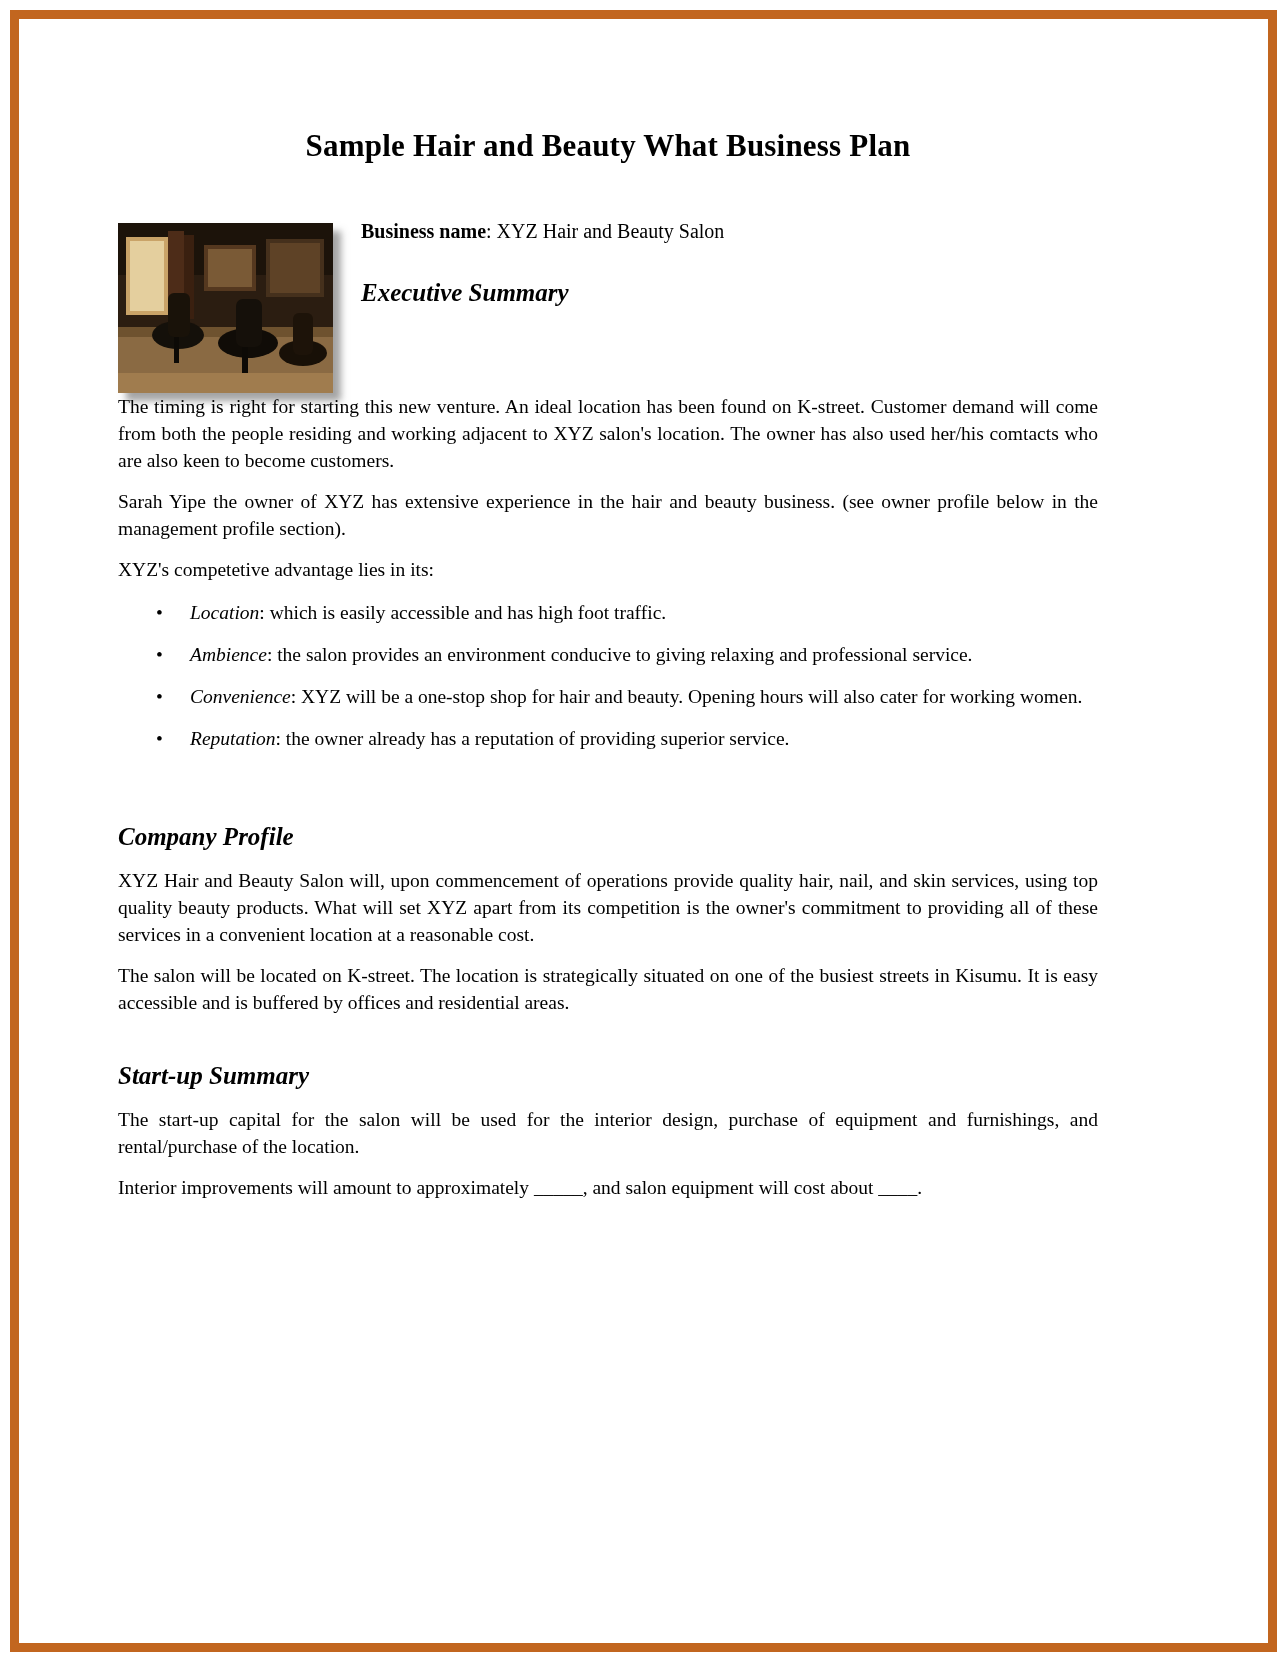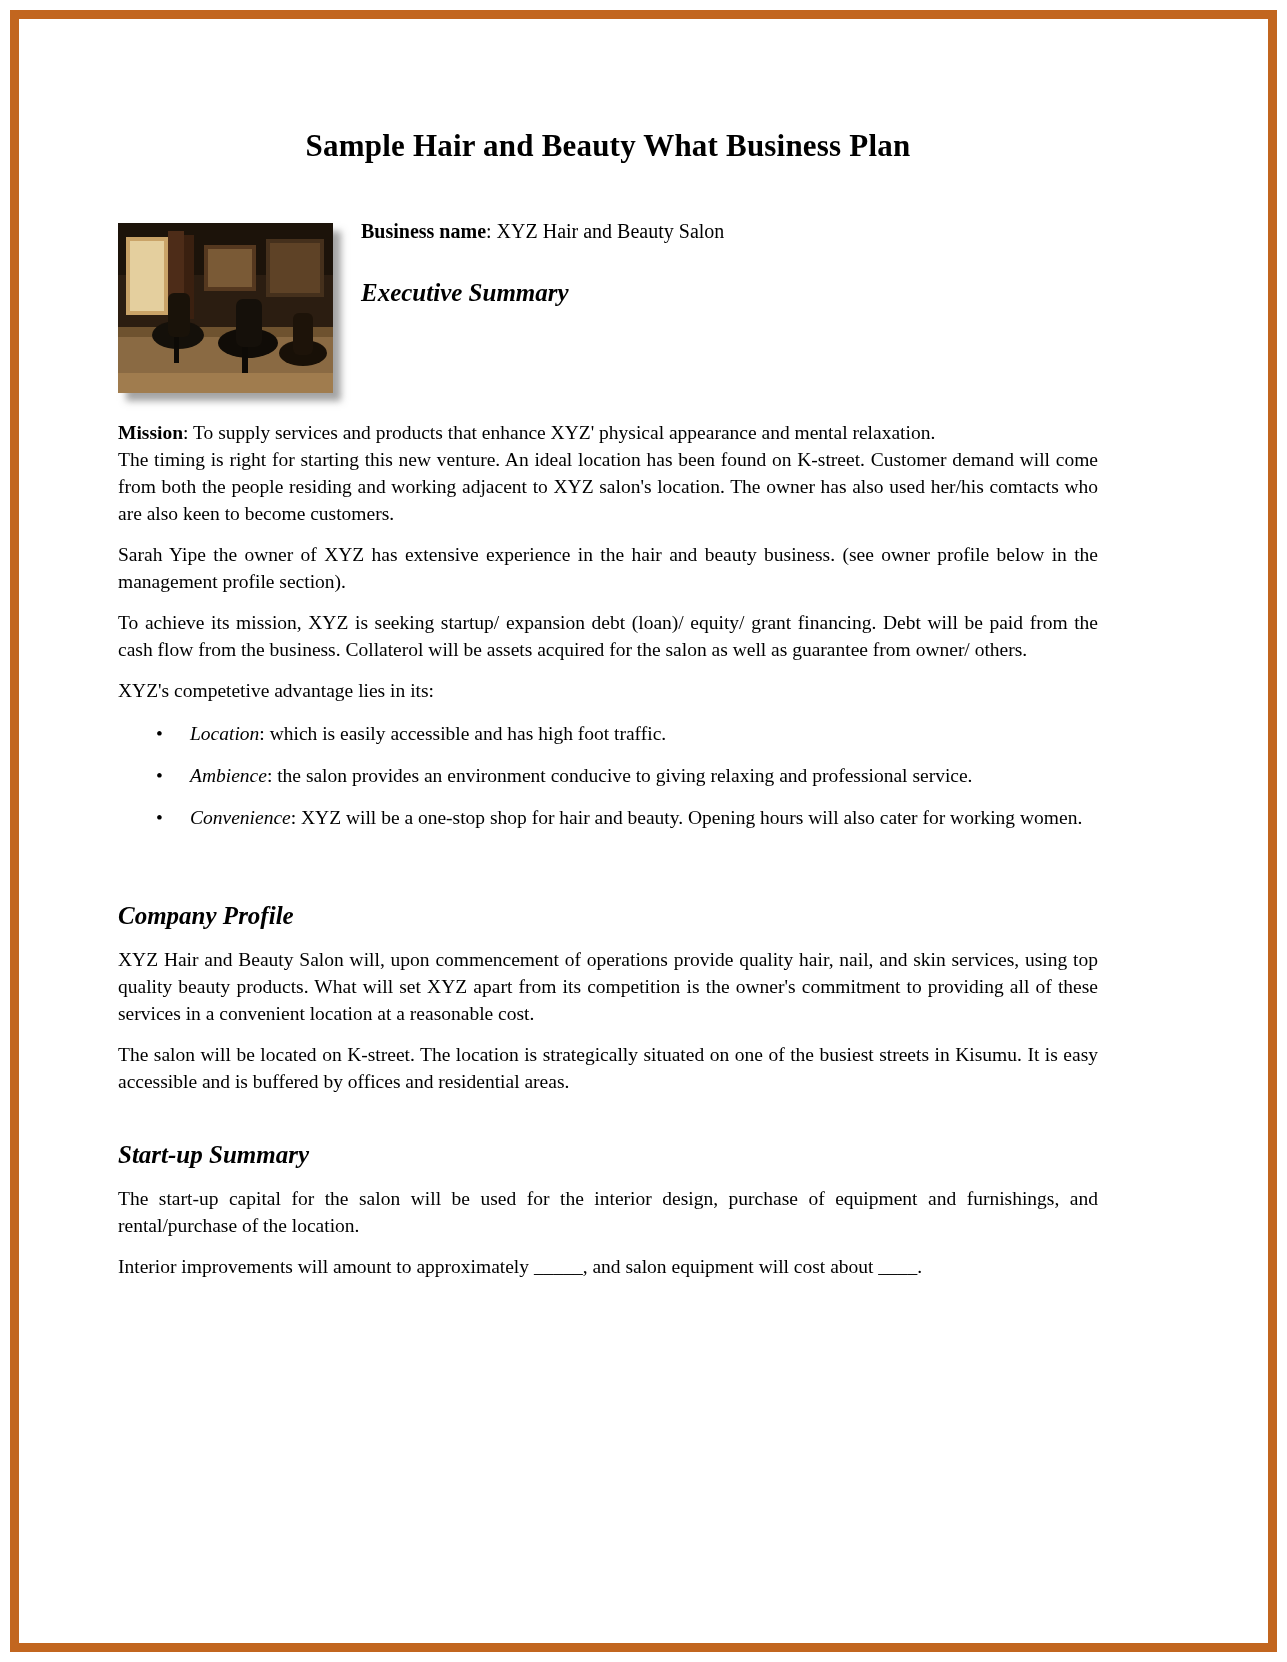--- a/index.html
+++ b/index.html
@@ -153,34 +153,33 @@
         <rect x="175" y="90" width="20" height="42" rx="6" fill="#1d1309"></rect>
         <rect x="0" y="150" width="215" height="20" fill="#a07c4e"></rect>
       </svg>
     </div>
     <div class="header-text">
       <p class="business-name"><strong>Business name</strong><span>: XYZ Hair and Beauty Salon</span></p>
       <h2 class="section-heading exec-heading">Executive Summary</h2>
     </div>
   </div>
 
-  <p class="body-text mission"><strong>Mission</strong><span>: To supply services and products that enhance XYZ' physical appearance and mental relaxation.</span></p>
 
   <p class="body-text gap-lg">The timing is right for starting this new venture. An ideal location has been found on K-street. Customer demand will come from both the people residing and working adjacent to XYZ salon's location. The owner has also used her/his comtacts who are also keen to become customers.</p>
 
   <p class="body-text gap-sm">Sarah Yipe the owner of XYZ has extensive experience in the hair and beauty business. (see owner profile below in the management profile section).</p>
 
-  <p class="body-text gap-sm">To achieve its mission, XYZ is seeking startup/ expansion debt (loan)/ equity/ grant financing. Debt will be paid from the cash flow from the business. Collaterol will be assets acquired for the salon as well as guarantee from owner/ others.</p>
 
   <p class="body-text gap-sm">XYZ's competetive advantage lies in its:</p>
 
   <ul class="advantages">
     <li><em>Location</em><span>: which is easily accessible and has high foot traffic.</span></li>
     <li><em>Ambience</em><span>: the salon provides an environment conducive to giving relaxing and professional service.</span></li>
     <li><em>Convenience</em><span>: XYZ will be a one-stop shop for hair and beauty. Opening hours will also cater for working women.</span></li>
+    <li><em>Reputation</em><span>: the owner already has a reputation of providing superior service.</span></li>
   </ul>
 
   <h2 class="section-heading major-heading-1">Company Profile</h2>
 
   <p class="body-text after-heading">XYZ Hair and Beauty Salon will, upon commencement of operations provide quality hair, nail, and skin services, using top quality beauty products. What will set XYZ apart from its competition is the owner's commitment to providing all of these services in a convenient location at a reasonable cost.</p>
 
   <p class="body-text gap-sm">The salon will be located on K-street. The location is strategically situated on one of the busiest streets in Kisumu. It is easy accessible and is buffered by offices and residential areas.</p>
 
   <h2 class="section-heading major-heading-2">Start-up Summary</h2>
 

